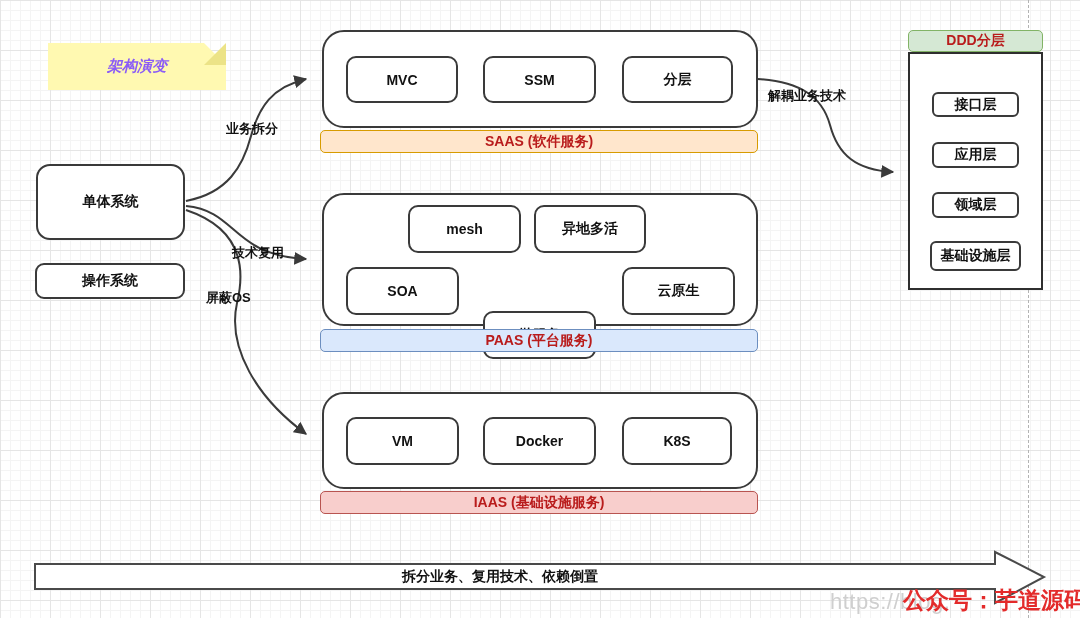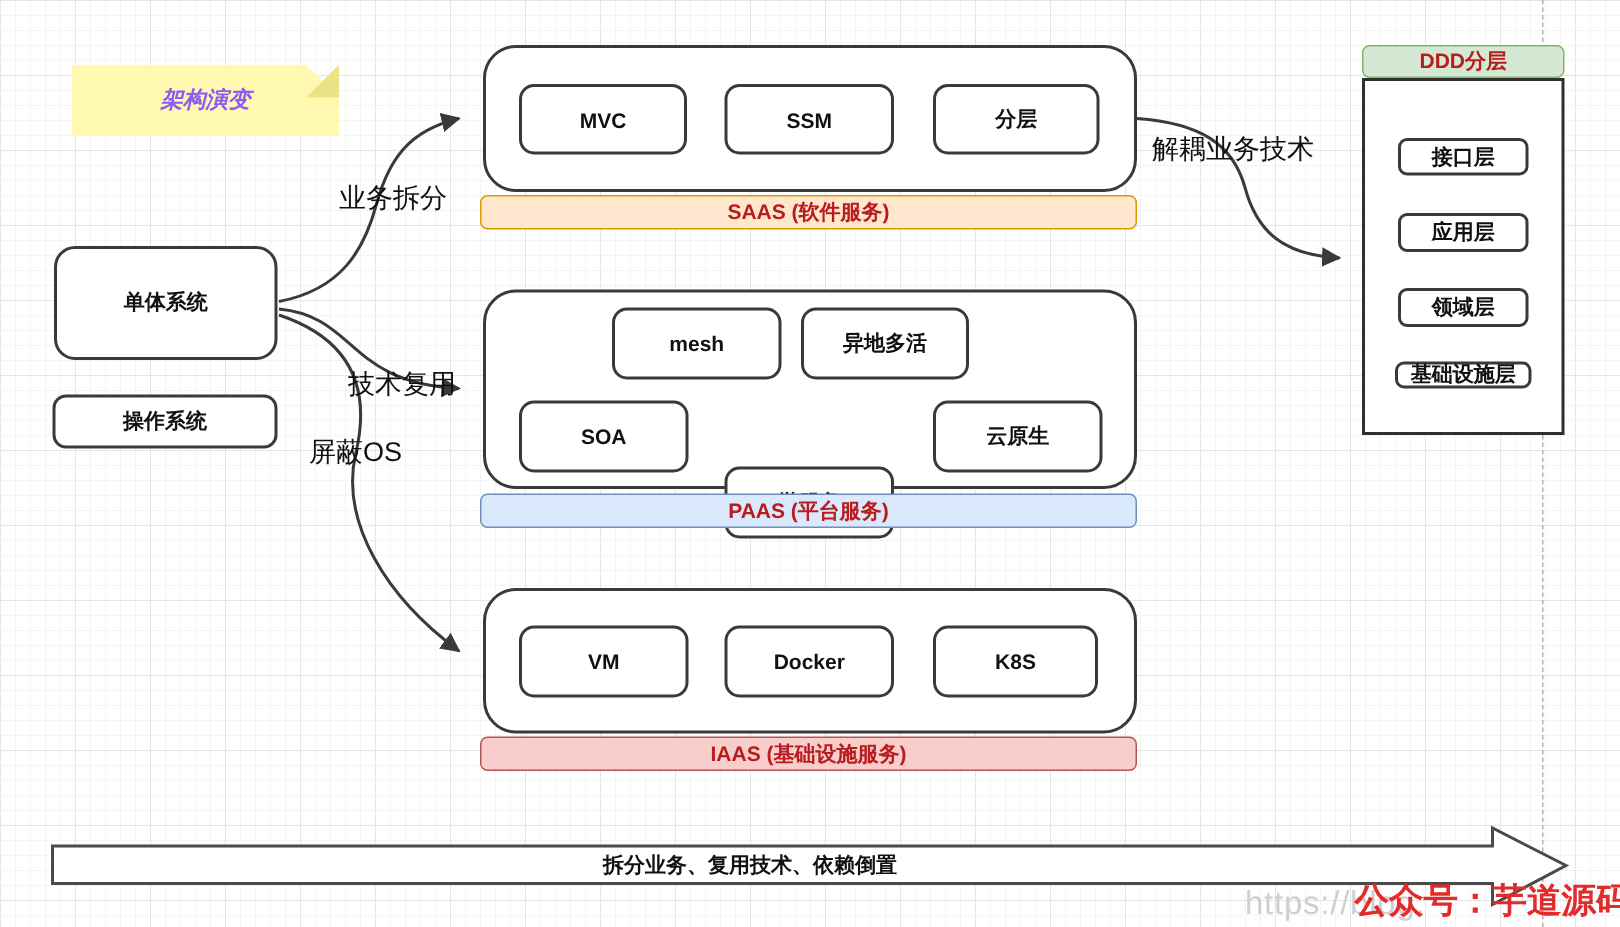--- a/index.html
+++ b/index.html
@@ -12,21 +12,21 @@
       linear-gradient(90deg, #e5e5e5 1px, transparent 1px),
       linear-gradient(#f4f4f4 1px, transparent 1px),
       linear-gradient(90deg, #f4f4f4 1px, transparent 1px);
     background-size:50px 50px,50px 50px,10px 10px,10px 10px;
   }
   .abs{position:absolute;box-sizing:border-box;}
   .center{display:flex;align-items:center;justify-content:center;}
   .box{background:#fff;border:2px solid #3a3a3a;border-radius:10px;font-weight:bold;font-size:14px;color:#111;}
   .container-box{background:#fff;border:2px solid #3a3a3a;border-radius:22px;}
   .banner{border-radius:5px;font-weight:bold;font-size:14px;color:#b91c1c;border-width:1.5px;border-style:solid;}
-  .edge-label{font-weight:normal;font-size:18px;color:#111;white-space:nowrap;}
+  .edge-label{font-weight:bold;font-size:13px;color:#111;white-space:nowrap;}
   .ddd-box{background:#fff;border:2px solid #3a3a3a;border-radius:6px;font-weight:bold;font-size:14px;color:#111;}
   .overlay{position:absolute;left:0;top:0;width:1080px;height:618px;pointer-events:none;}
   .dashed-line{border-left:1px dashed #b3b3b3;width:0;height:618px;}
   .note{
     background:#fff9b1;
     clip-path:polygon(0 0, calc(100% - 22px) 0, 100% 22px, 100% 100%, 0 100%);
     font-weight:bold;font-size:15px;color:#8b5cf6;font-style:italic;
   }
   .note-fold{
     width:0;height:0;border-style:solid;border-width:0 22px 22px 0;
@@ -89,20 +89,20 @@
   <div class="abs box center" style="left:346px;top:417px;width:113px;height:48px;">VM</div>
   <div class="abs box center" style="left:483px;top:417px;width:113px;height:48px;">Docker</div>
   <div class="abs box center" style="left:622px;top:417px;width:110px;height:48px;">K8S</div>
   <div class="abs banner center" style="left:320px;top:491px;width:438px;height:23px;background:#F8CECC;border-color:#B85450;">IAAS (基础设施服务)</div>
 
   <div class="abs" style="left:908px;top:52px;width:135px;height:238px;background:#fff;border:2px solid #2f2f2f;"></div>
   <div class="abs banner center" style="left:908px;top:30px;width:135px;height:22px;background:#D5E8D4;border-color:#82B366;font-size:14px;">DDD分层</div>
   <div class="abs ddd-box center" style="left:932px;top:92px;width:87px;height:25px;">接口层</div>
   <div class="abs ddd-box center" style="left:932px;top:142px;width:87px;height:26px;">应用层</div>
   <div class="abs ddd-box center" style="left:932px;top:192px;width:87px;height:26px;">领域层</div>
-  <div class="abs ddd-box center" style="left:930px;top:241px;width:91px;height:18px;">基础设施层</div>
+  <div class="abs ddd-box center" style="left:930px;top:241px;width:91px;height:30px;">基础设施层</div>
 
   <div class="abs arrow-body-text center" style="left:35px;top:564px;width:930px;height:25px;">拆分业务、复用技术、依赖倒置</div>
 
   <div class="abs watermark" style="left:830px;top:589px;">https://blog.</div>
   <div class="abs credit" style="left:903px;top:585px;">公众号：芋道源码</div>
 
 </div>
 
 </body></html>

